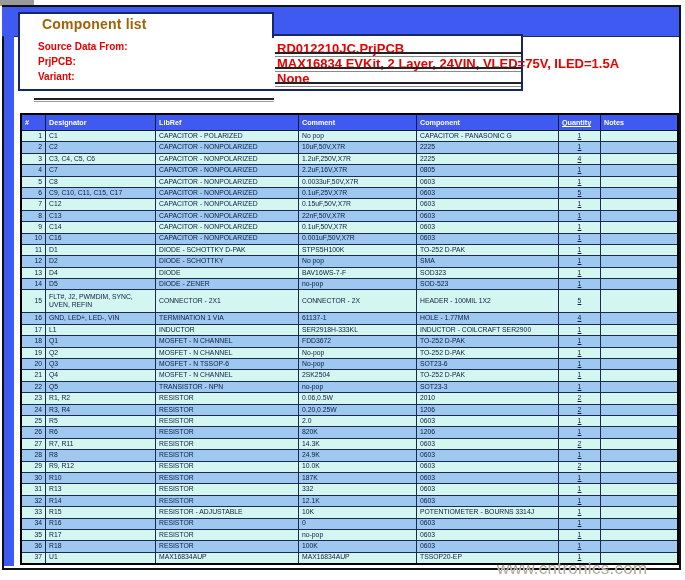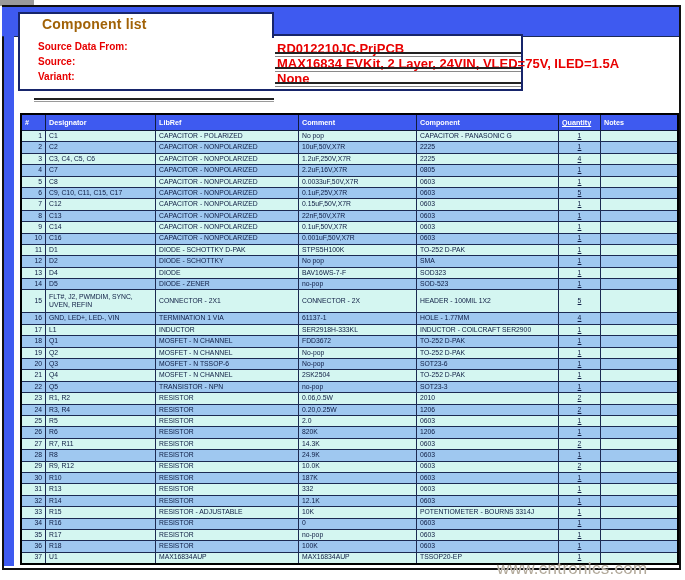--- a/index.html
+++ b/index.html
@@ -103,21 +103,21 @@
 <div class="blue-strip"></div>
 
 <div class="form-body"></div>
 <div class="form-tab"></div>
 <div class="page-title">Component list</div>
 
 <div class="field-label" style="top:41px">Source Data From:</div>
 <div class="field-value" style="top:41px">RD012210JC.PrjPCB</div>
 <div class="field-line" style="top:52px"></div>
 
-<div class="field-label" style="top:56px">Source:</div>
+<div class="field-label" style="top:56px">PrjPCB:</div>
 <div class="field-value" style="top:56px">MAX16834 EVKit, 2 Layer, 24VIN, VLED=75V, ILED=1.5A</div>
 <div class="field-line" style="top:67px"></div>
 
 <div class="field-label" style="top:71px">Variant:</div>
 <div class="field-value" style="top:71px">None</div>
 <div class="field-line" style="top:82px"></div>
 
 <div class="partial-line"></div>
 
 <table class="bom">

